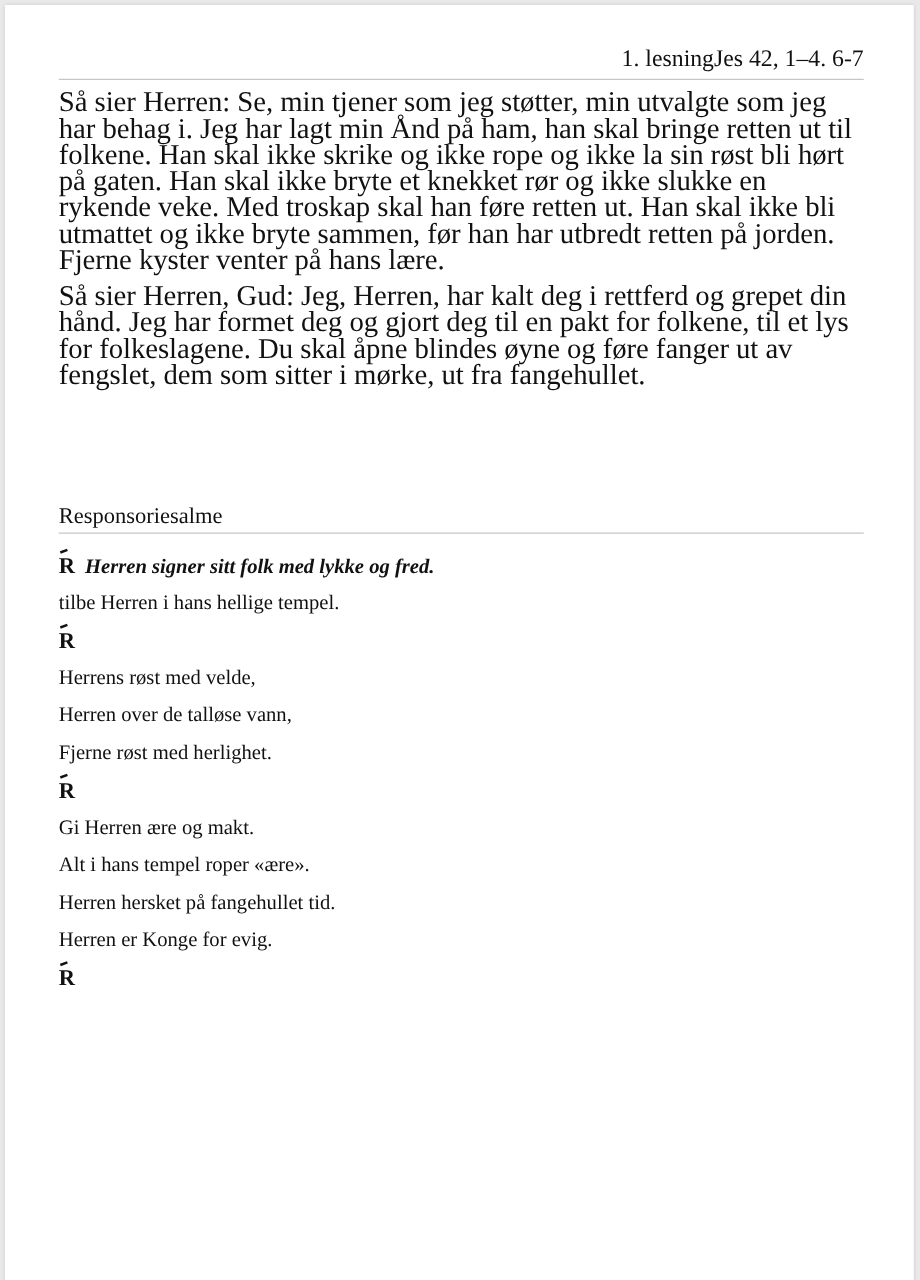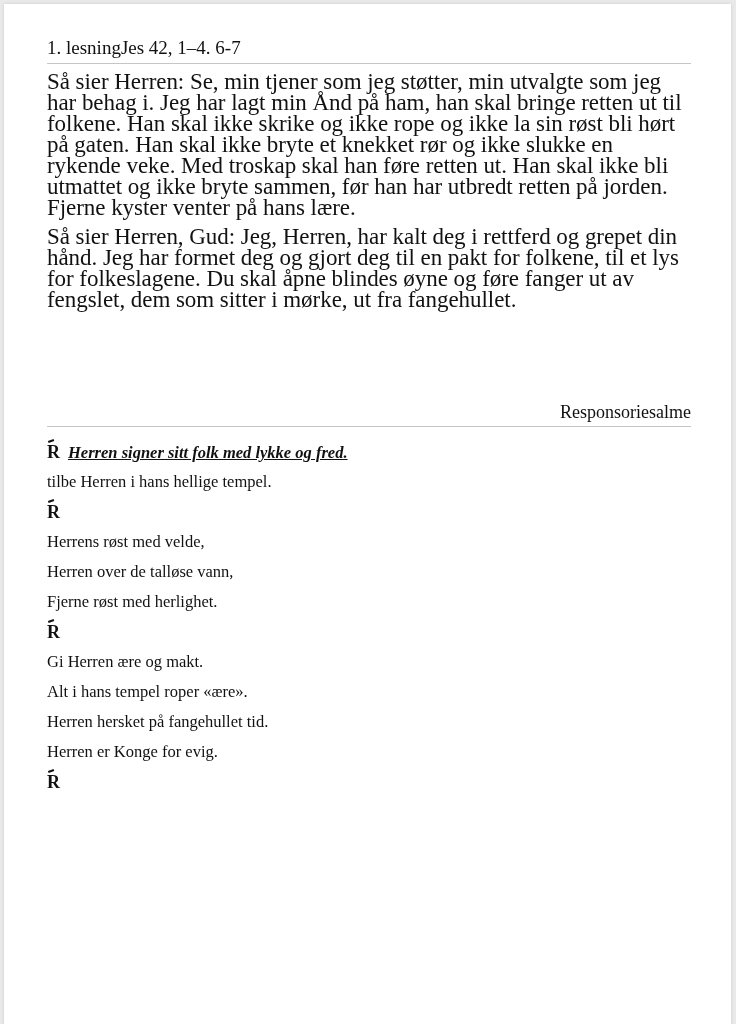--- a/index.html
+++ b/index.html
@@ -12,39 +12,39 @@
   }
   .page {
     position: absolute; left: 4px; top: 4px;
     width: 727px; height: 1030px;
     background: #ffffff;
     box-shadow: 0 0 3px rgba(0,0,0,0.12);
   }
   .content { position: absolute; left: 43px; width: 644px; top: 0; }
   .header {
     position: absolute; top: 32px; left: 0; width: 644px;
-    display: flex; justify-content: flex-start; align-items: baseline;
+    display: flex; justify-content: flex-end; align-items: baseline;
     font-size: 19px; line-height: 24px;
     border-bottom: 1px solid #c6c6c6; padding-bottom: 3px;
   }
   .reading { position: absolute; top: 67px; left: 0; width: 644px; }
   .reading p {
     margin: 0 0 8px 0;
     font-size: 23px; line-height: 21px; letter-spacing: -0.05px;
   }
   .section-title {
     position: absolute; top: 396px; left: 0; width: 644px;
     font-size: 18px; line-height: 24px;
-    border-bottom: 1px solid #c6c6c6; padding-bottom: 2px; text-align: right;
+    border-bottom: 1px solid #c6c6c6; padding-bottom: 2px;
   }
   .psalm { position: absolute; top: 433px; left: 0; width: 644px; }
   .psalm .line {
     font-size: 16.5px; line-height: 30px; height: 30px;
   }
-  .psalm .refrain-main { font-weight: bold; font-style: italic; text-decoration: underline; }
+  .psalm .refrain-main { font-weight: bold; font-style: italic; }
   .rsym {
     font-weight: bold; font-style: normal; font-size: 18px;
     display: inline-block; margin-right: 8px; position: relative;
   }
   .rsym::after {
     content: ""; position: absolute; left: 1px; top: 3px;
     width: 6px; height: 1.5px; background: #111; transform: rotate(-20deg);
   }
 </style>
 </head>

